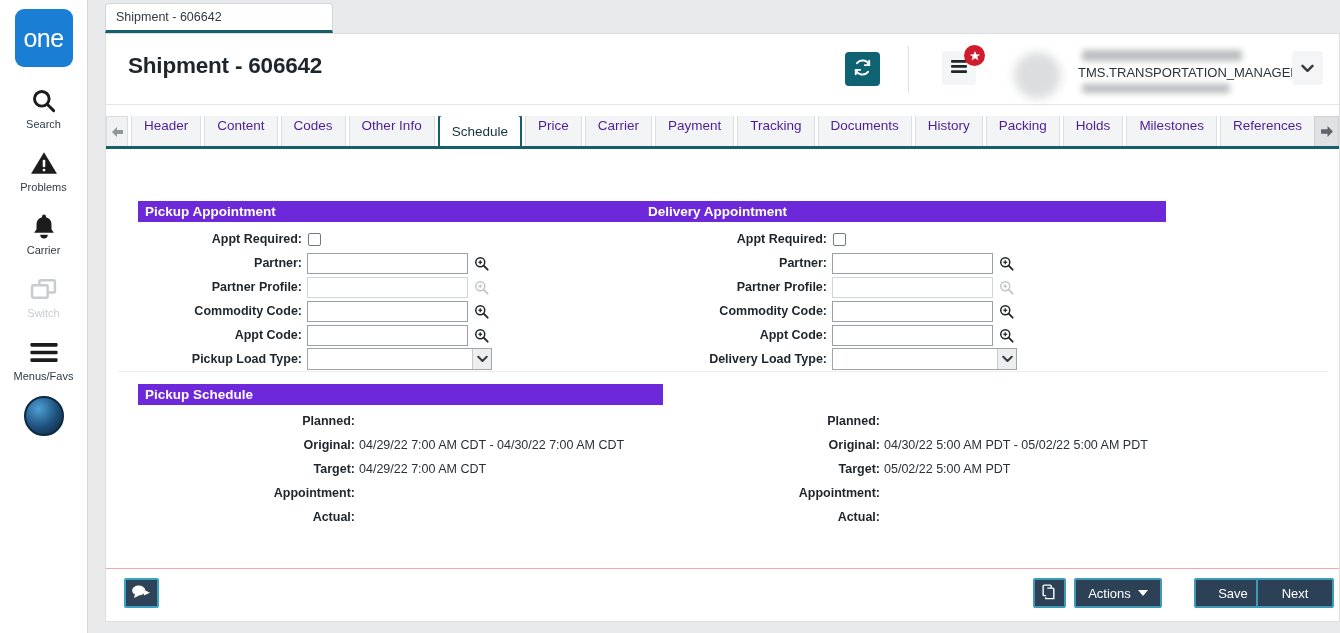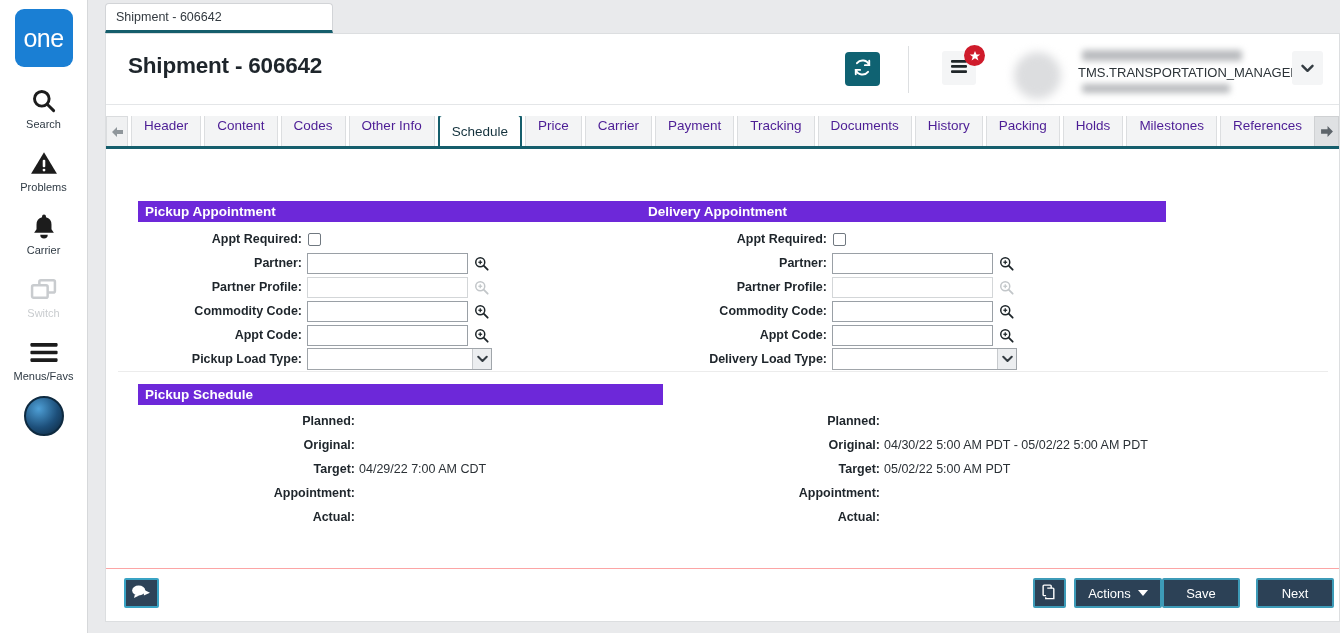--- a/index.html
+++ b/index.html
@@ -246,21 +246,21 @@
   }
   .fbtn {
     position: absolute; top: 9px; height: 30px;
     background: #2c4156; border: 2px solid #3d9bb8;
     color: #ffffff; font-size: 13px; border-radius: 2px;
     display: flex; align-items: center; justify-content: center;
     cursor: pointer;
   }
   #btn-copy  { left: 927px; width: 33px; }
   #btn-actions { left: 968px; width: 88px; gap: 7px; }
-  #btn-save  { left: 1056px; width: 78px; }
+  #btn-save  { left: 1088px; width: 78px; }
   #btn-next  { left: 1150px; width: 78px; }
   .tri-down {
     width: 0; height: 0; border-left: 5px solid transparent;
     border-right: 5px solid transparent; border-top: 6px solid #ffffff;
   }
 </style>
 </head>
 <body>
 
 <div id="left-rail">
@@ -601,20 +601,21 @@
       <div class="band" id="band-pickup-sched">
         <span>Pickup Schedule</span>
       </div>
 
       <div class="srow" style="left:32px; top:261px;">
         <span class="slabel" style="width:217px;">Planned:</span>
         <span class="svalue"></span>
       </div>
       <div class="srow" style="left:32px; top:285px;">
         <span class="slabel" style="width:217px;">Original:</span>
+        <span class="svalue">04/29/22 7:00 AM CDT - 04/30/22 7:00 AM CDT</span>
       </div>
       <div class="srow" style="left:32px; top:309px;">
         <span class="slabel" style="width:217px;">Target:</span>
         <span class="svalue">04/29/22 7:00 AM CDT</span>
       </div>
       <div class="srow" style="left:32px; top:333px;">
         <span class="slabel" style="width:217px;">Appointment:</span>
         <span class="svalue"></span>
       </div>
       <div class="srow" style="left:32px; top:357px;">

